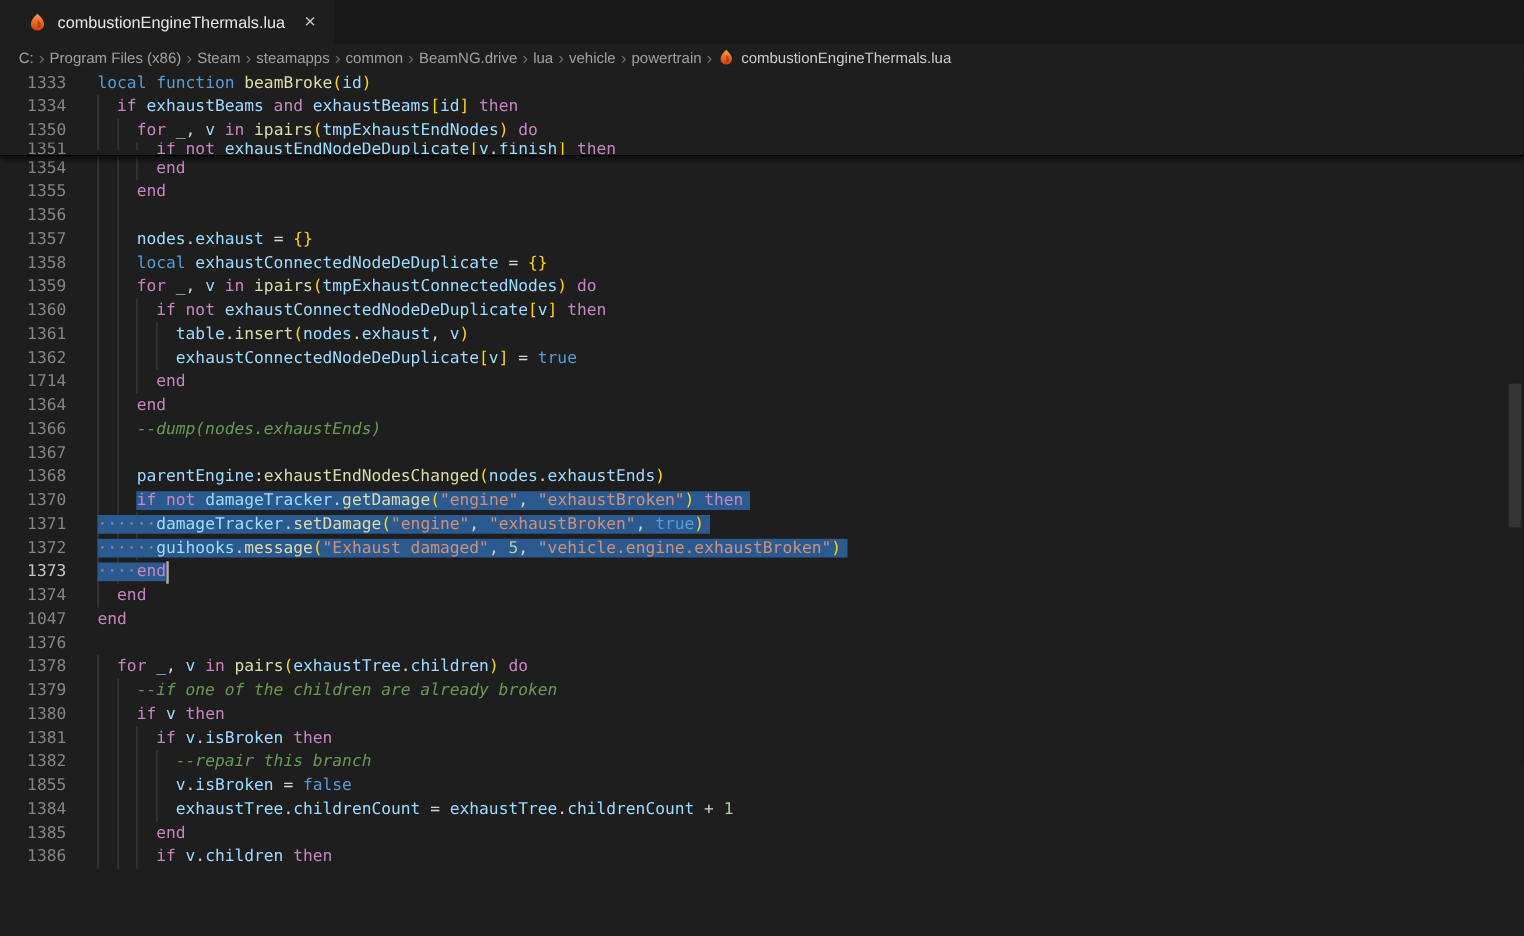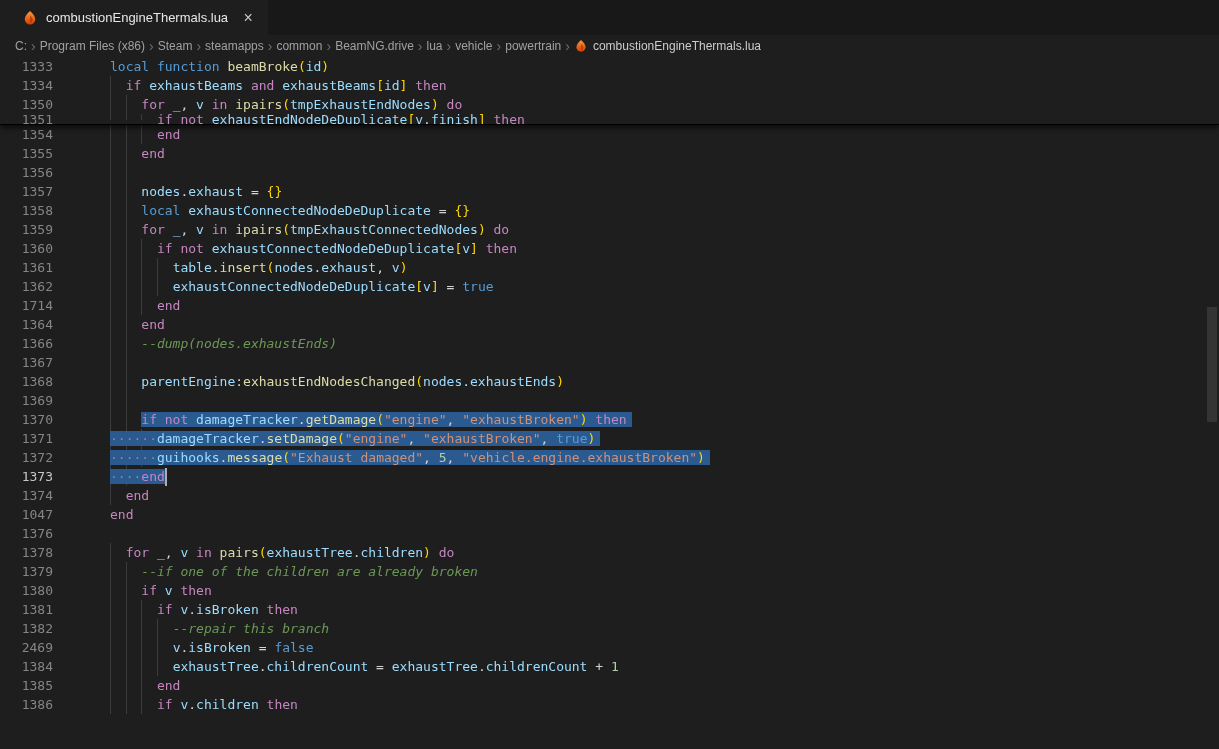--- a/index.html
+++ b/index.html
@@ -23,21 +23,21 @@
   .bc-items{display:flex;align-items:center;}
   .bc-item{cursor:pointer;}
   .bc-sep{margin:0 4px;color:var(--separator);font-size:14px;line-height:12px;}
   .bc-file{display:flex;align-items:center;gap:5px;color:var(--breadcrumb_file_text);cursor:pointer;}
   .bc-icon{display:flex;}
   .bc-icon svg{width:14px;height:14px;}
 
   
   .editor{position:relative;flex:1;overflow:hidden;background:var(--bg);
           font-family:"DejaVu Sans Mono",monospace;font-size:13px;}
-  .row{display:flex;height:19px;line-height:19px;gap:32px;}
+  .row{display:flex;height:19px;line-height:19px;}
   .row.clip{height:10px;overflow:hidden;}
   .row.clip .num,.row.clip .code{position:relative;top:-4px;}
   .num{flex:none;width:62px;padding-right:9px;text-align:right;color:var(--gutter);user-select:none;}
   .num.active{color:var(--gutter_active);}
   .code{flex:1;position:relative;padding-left:16px;white-space:pre;}
   .guide{position:absolute;top:0;bottom:0;width:1px;background:var(--guide);}
   .sel{position:relative;z-index:1;background:var(--selection);}
   .sel.ext{padding-right:5px;}
   .ws{color:var(--ws_dot);}
   .cursor{display:inline-block;width:2px;height:18px;background:var(--cursor);vertical-align:bottom;}
@@ -189,24 +189,20 @@
         </div>
         <div class="row">
           <div class="num">1367</div>
           <div class="code"><div class="guide" style="left: calc(0ch + 16px);"></div><div class="guide" style="left: calc(2ch + 16px);"></div><span class="indent">    </span></div>
         </div>
         <div class="row">
           <div class="num">1368</div>
           <div class="code"><div class="guide" style="left: calc(0ch + 16px);"></div><div class="guide" style="left: calc(2ch + 16px);"></div><span class="indent">    </span><span class="t-v">parentEngine</span><span class="t-p">:</span><span class="t-f">exhaustEndNodesChanged</span><span class="t-b">(</span><span class="t-v">nodes</span><span class="t-p">.</span><span class="t-v">exhaustEnds</span><span class="t-b">)</span></div>
         </div>
         <div class="row">
-          <div class="num">1369</div>
-          <div class="code"><div class="guide" style="left: calc(0ch + 16px);"></div><div class="guide" style="left: calc(2ch + 16px);"></div><span class="indent">    </span></div>
-        </div>
-        <div class="row">
           <div class="num">1370</div>
           <div class="code"><div class="guide" style="left: calc(0ch + 16px);"></div><div class="guide" style="left: calc(2ch + 16px);"></div><span class="indent">    </span><span class="sel ext"><span class="t-c">if</span><span class="t-p"> </span><span class="t-c">not</span><span class="t-p"> </span><span class="t-v">damageTracker</span><span class="t-p">.</span><span class="t-f">getDamage</span><span class="t-b">(</span><span class="t-s">"engine"</span><span class="t-p">, </span><span class="t-s">"exhaustBroken"</span><span class="t-b">)</span><span class="t-p"> </span><span class="t-c">then</span></span></div>
         </div>
         <div class="row">
           <div class="num">1371</div>
           <div class="code"><div class="guide" style="left: calc(0ch + 16px);"></div><div class="guide" style="left: calc(2ch + 16px);"></div><div class="guide" style="left: calc(4ch + 16px);"></div><span class="sel ext"><span class="ws">······</span><span class="t-v">damageTracker</span><span class="t-p">.</span><span class="t-f">setDamage</span><span class="t-b">(</span><span class="t-s">"engine"</span><span class="t-p">, </span><span class="t-s">"exhaustBroken"</span><span class="t-p">, </span><span class="t-k">true</span><span class="t-b">)</span></span></div>
         </div>
         <div class="row">
           <div class="num">1372</div>
           <div class="code"><div class="guide" style="left: calc(0ch + 16px);"></div><div class="guide" style="left: calc(2ch + 16px);"></div><div class="guide" style="left: calc(4ch + 16px);"></div><span class="sel ext"><span class="ws">······</span><span class="t-v">guihooks</span><span class="t-p">.</span><span class="t-f">message</span><span class="t-b">(</span><span class="t-s">"Exhaust damaged"</span><span class="t-p">, </span><span class="t-n">5</span><span class="t-p">, </span><span class="t-s">"vehicle.engine.exhaustBroken"</span><span class="t-b">)</span></span></div>
@@ -241,21 +237,21 @@
         </div>
         <div class="row">
           <div class="num">1381</div>
           <div class="code"><div class="guide" style="left: calc(0ch + 16px);"></div><div class="guide" style="left: calc(2ch + 16px);"></div><div class="guide" style="left: calc(4ch + 16px);"></div><span class="indent">      </span><span class="t-c">if</span><span class="t-p"> </span><span class="t-v">v</span><span class="t-p">.</span><span class="t-v">isBroken</span><span class="t-p"> </span><span class="t-c">then</span></div>
         </div>
         <div class="row">
           <div class="num">1382</div>
           <div class="code"><div class="guide" style="left: calc(0ch + 16px);"></div><div class="guide" style="left: calc(2ch + 16px);"></div><div class="guide" style="left: calc(4ch + 16px);"></div><div class="guide" style="left: calc(6ch + 16px);"></div><span class="indent">        </span><span class="t-m">--repair this branch</span></div>
         </div>
         <div class="row">
-          <div class="num">2469</div>
+          <div class="num">1855</div>
           <div class="code"><div class="guide" style="left: calc(0ch + 16px);"></div><div class="guide" style="left: calc(2ch + 16px);"></div><div class="guide" style="left: calc(4ch + 16px);"></div><div class="guide" style="left: calc(6ch + 16px);"></div><span class="indent">        </span><span class="t-v">v</span><span class="t-p">.</span><span class="t-v">isBroken</span><span class="t-p"> = </span><span class="t-k">false</span></div>
         </div>
         <div class="row">
           <div class="num">1384</div>
           <div class="code"><div class="guide" style="left: calc(0ch + 16px);"></div><div class="guide" style="left: calc(2ch + 16px);"></div><div class="guide" style="left: calc(4ch + 16px);"></div><div class="guide" style="left: calc(6ch + 16px);"></div><span class="indent">        </span><span class="t-v">exhaustTree</span><span class="t-p">.</span><span class="t-v">childrenCount</span><span class="t-p"> = </span><span class="t-v">exhaustTree</span><span class="t-p">.</span><span class="t-v">childrenCount</span><span class="t-p"> + </span><span class="t-n">1</span></div>
         </div>
         <div class="row">
           <div class="num">1385</div>
           <div class="code"><div class="guide" style="left: calc(0ch + 16px);"></div><div class="guide" style="left: calc(2ch + 16px);"></div><div class="guide" style="left: calc(4ch + 16px);"></div><span class="indent">      </span><span class="t-c">end</span></div>
         </div>

